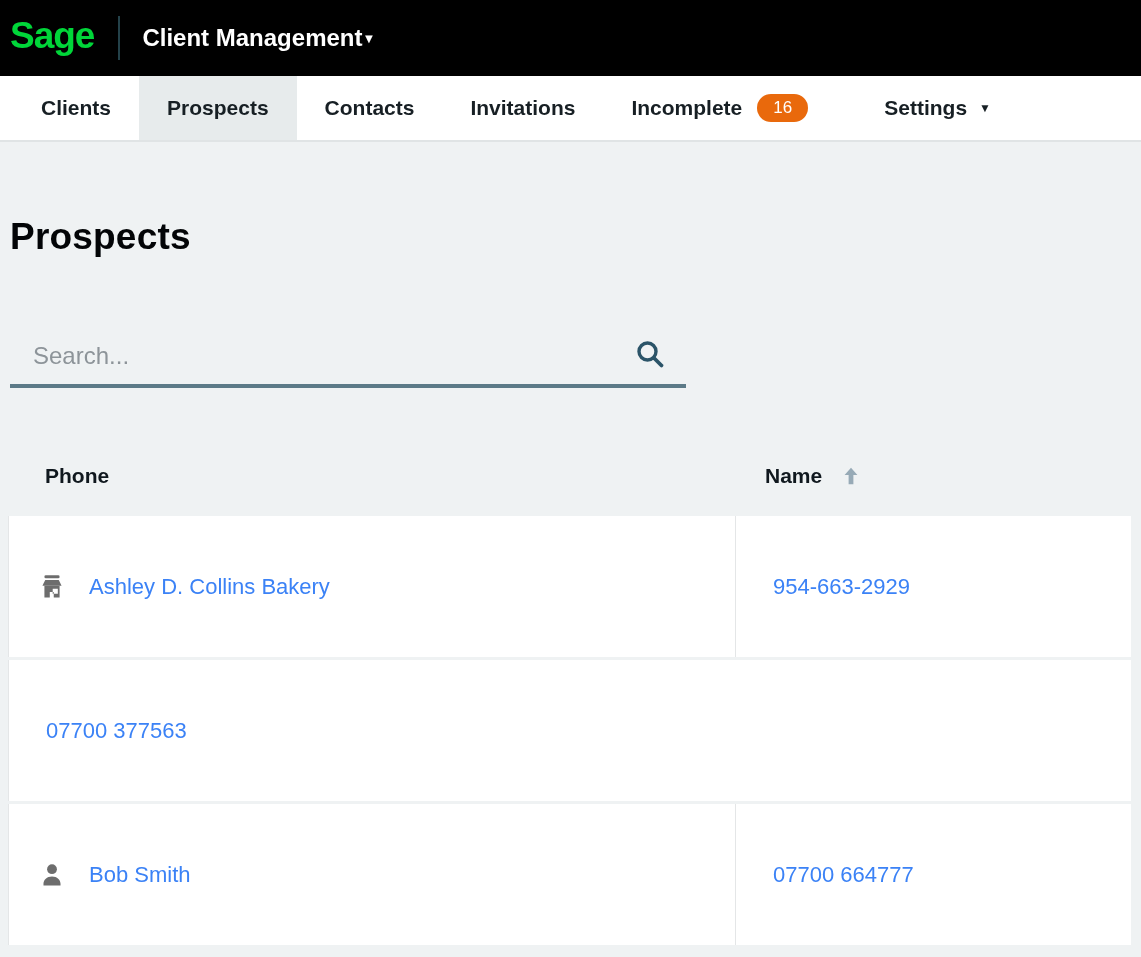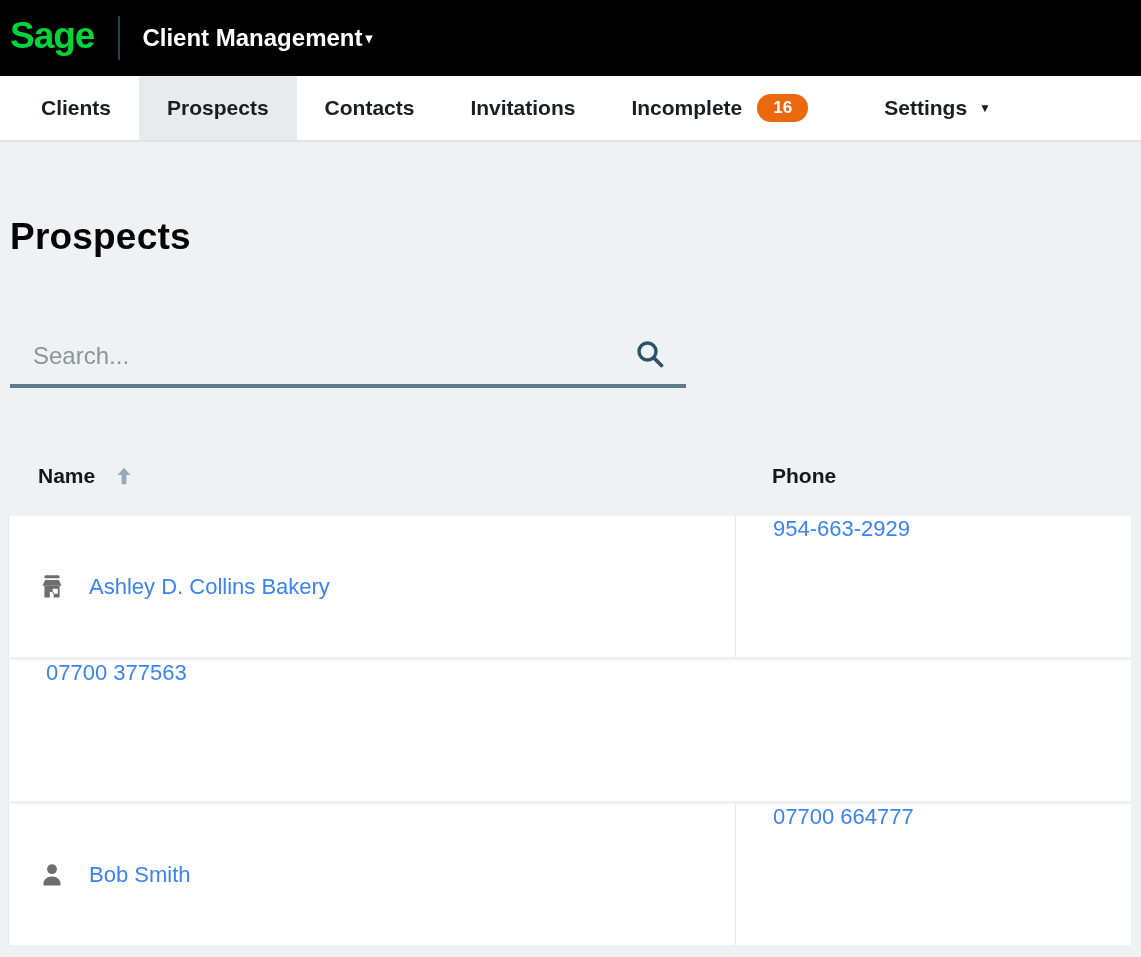--- a/index.html
+++ b/index.html
@@ -61,21 +61,21 @@
     color: #171f24;
     cursor: pointer;
     white-space: nowrap;
   }
   .tab.active { background: #e7ebec; }
   .tab .badge {
     margin-left: 15px;
     background: #e9690c;
     color: #fff;
     font-size: 17px;
-    font-weight: 700;
+    font-weight: 400;
     border-radius: 20px;
     padding: 5px 16px 6px;
     line-height: 1;
   }
   .tab .caret { color: #171f24; margin-left: 12px; font-size: 12px; }
   .tab-settings { margin-left: 20px; }
 
   
   .content { padding: 0 10px; }
   .page-title {
@@ -142,20 +142,21 @@
   }
   .cell-name {
     display: flex;
     align-items: center;
     gap: 23px;
     padding-left: 29px;
     border-right: 1px solid #e4e6e7;
   }
   .cell-phone {
     display: flex;
+    align-items: center;
     padding-left: 37px;
   }
   .row-icon { width: 28px; height: 28px; flex: 0 0 28px; }
   .cell-text { font-size: 22px; color: #3b82f6; }
 </style>
 </head>
 <body>
 
 <header class="topbar">
   <div class="logo">Sage</div>
@@ -197,28 +198,28 @@
     <input class="search-input" type="text" placeholder="Search..." style="">
     <svg class="search-icon" viewBox="0 0 32 32">
       <circle cx="13.5" cy="13.5" r="8.5" fill="none" stroke="#2b5468" stroke-width="3.4"></circle>
       <line x1="20" y1="20" x2="27.5" y2="27.5" stroke="#2b5468" stroke-width="3.8" stroke-linecap="round"></line>
     </svg>
   </div>
 
   <div class="table">
 
     <div class="thead">
+      <div class="th th-phone">
+        <span>Phone</span>
+      </div>
       <div class="th th-name">
         <span>Name</span>
         <svg class="sort-arrow" viewBox="0 0 24 24">
           <path d="M12 3 L19 11 H14.6 V21 H9.4 V11 H5 Z" fill="#97aab6"></path>
         </svg>
-      </div>
-      <div class="th th-phone">
-        <span>Phone</span>
       </div>
     </div>
 
     <div class="row">
       <div class="cell-name">
         <svg class="row-icon" viewBox="0 0 24 24">
           <rect x="5.5" y="2" width="13" height="2.6" rx="1.2" fill="#6d6d6d"></rect>
           <path d="M6.2 6 H17.8 L20.2 11 H3.8 Z" fill="#6d6d6d"></path>
           <path d="M5.5 11 h13 v10 h-5 v-4.8 h-3.4 V21 H5.5 Z M12.6 13.4 h4.4 v4.4 h-4.4 Z" fill="#6d6d6d" fill-rule="evenodd"></path>
         </svg>

